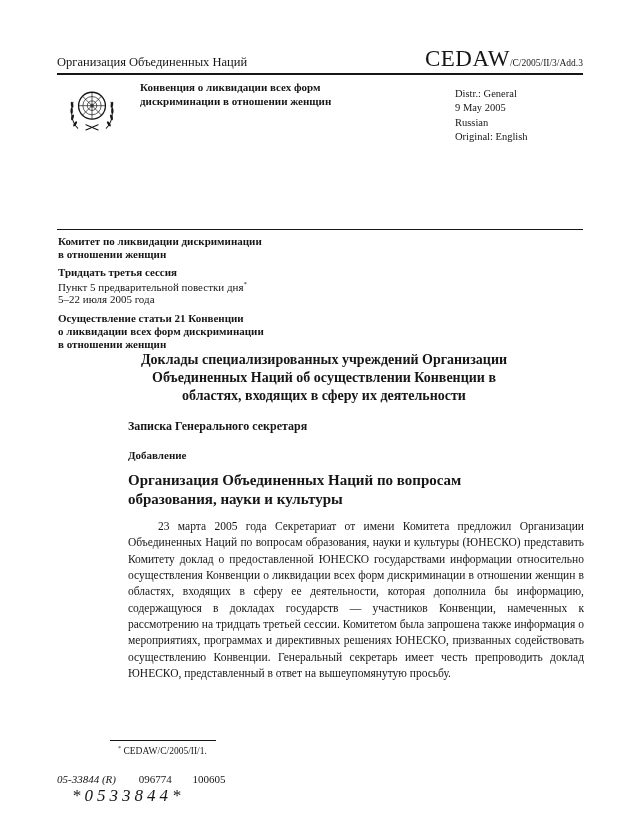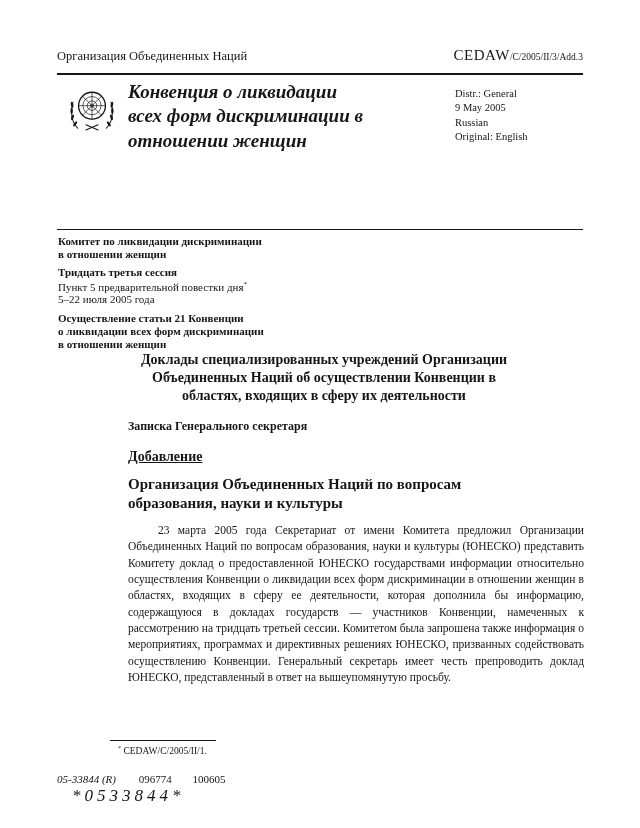--- a/index.html
+++ b/index.html
@@ -17,36 +17,35 @@
   }
   .doc-header {
     position: absolute;
     left: 57px; right: 57px; top: 42px;
     display: flex;
     justify-content: space-between;
     align-items: baseline;
   }
   .org-name { font-size: 12.5px; }
   .doc-symbol { white-space: nowrap; }
-  .symbol-main { font-size: 15px; letter-spacing: 0.5px; }
+  .symbol-main { font-size: 23px; letter-spacing: 0.5px; }
   .symbol-suffix { font-size: 9.5px; }
   .rule { position: absolute; left: 57px; width: 526px; background: #161616; }
   .rule-top { top: 69px; height: 2px; }
   .rule-mid { top: 225px; height: 1px; }
   .emblem { position: absolute; left: 66px; top: 80px; width: 52px; height: 52px; }
   .emblem svg { display: block; width: 100%; height: 100%; }
   .doc-title {
     position: absolute;
-    left: 128px; top: 76px;
+    left: 140px; top: 76px;
     width: 235px;
     margin: 0;
-    font-size: 19px;
+    font-size: 11px;
     font-weight: bold;
     line-height: 1.28;
-    font-style: italic;
   }
   .distr-block {
     position: absolute;
     left: 455px; top: 83px;
     font-size: 10.5px;
     line-height: 1.38;
   }
   .committee {
     position: absolute;
     left: 58px; top: 231px;
@@ -69,23 +68,22 @@
     line-height: 1.3;
     text-align: center;
   }
   .note-heading {
     margin: 13px 0 0;
     font-size: 12px;
     font-weight: bold;
   }
   .addendum-heading {
     margin: 15px 0 0;
-    font-size: 14px;
-    font-weight: bold;
-    text-decoration: underline;
+    font-size: 11px;
+    font-weight: bold;
   }
   .org-heading {
     margin: 10px 0 0;
     max-width: 410px;
     font-size: 15px;
     font-weight: bold;
     line-height: 1.28;
   }
   .body-paragraph {
     margin: 9px 0 0;

